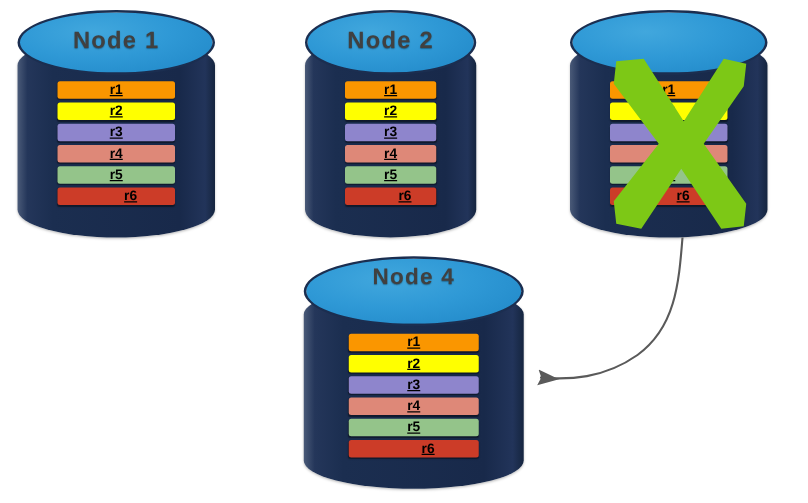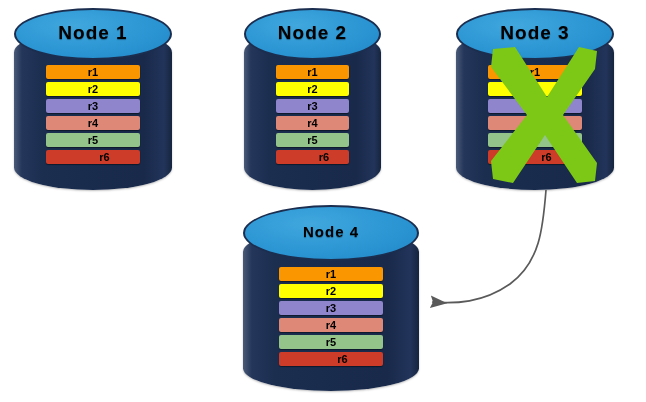--- a/index.html
+++ b/index.html
@@ -25,27 +25,27 @@
   .cyl-top{
     position:absolute;left:0;right:0;top:0;
     background:radial-gradient(ellipse at 38% 32%, #41a7dd 0%, #2f99d6 45%, #1f86c6 100%);
     border-radius:50%;
     border:2px solid #1b2e50;
     box-sizing:border-box;
   }
   .cyl-label{
     position:absolute;left:0;right:0;
     text-align:center;
-    color:#000000;
+    color:#404040;
     font-weight:bold;
     letter-spacing:1px;
     text-shadow:0 1px 1px rgba(0,0,0,.35);
     pointer-events:none;
   }
-  .rows{position:absolute;left:0;right:0;}
+  .rows{position:absolute;left:0;right:0;text-decoration:underline;}
   .row{
     position:relative;
     height:14px;
     margin-bottom:3px;
     border-radius:2px;
     box-shadow:0 1px 1px rgba(0,0,0,.45);
     display:flex;align-items:center;justify-content:center;
   }
   .row:last-child{margin-bottom:0;padding-left:23px;}
   .row span{
@@ -109,21 +109,20 @@
     </div>
     <div class="row" style="background:#cc3c28;">
       <span>r6</span>
     </div>
   </div>
 </div>
 
 <div class="node" style="left:456px;top:8px;width:158px;height:182px;">
   <div class="cyl-body" style="top:22px;height:160px;"></div>
   <div class="cyl-top" style="height:52px;"></div>
-  <div class="cyl-label" style="top:14px;font-size:19px;">Node  3</div>
   <div class="rows" style="top:57px;left:32px;right:32px;">
     <div class="row" style="background:#fa9600;">
       <span>r1</span>
     </div>
     <div class="row" style="background:#ffff00;">
       <span>r2</span>
     </div>
     <div class="row" style="background:#8e85cc;">
       <span>r3</span>
     </div>
@@ -139,21 +138,21 @@
   </div>
 </div>
 
 <svg class="xmark" style="left:485px;top:45px;width:116px;height:140px;" viewBox="0 0 116 140">
   <polygon points="8,4 30,2 62,52 94,2 112,6 110,24 78,70 112,118 110,136 92,138 60,90 28,138 8,134 6,116 42,70 6,22" fill="#7dc816"></polygon>
 </svg>
 
 <div class="node" style="left:243px;top:205px;width:176px;height:186px;">
   <div class="cyl-body" style="top:24px;height:162px;"></div>
   <div class="cyl-top" style="height:56px;"></div>
-  <div class="cyl-label" style="top:18px;font-size:15px;">Node  4</div>
+  <div class="cyl-label" style="top:6px;font-size:18px;">Node  4</div>
   <div class="rows" style="top:62px;left:36px;right:36px;">
     <div class="row" style="background:#fa9600;">
       <span>r1</span>
     </div>
     <div class="row" style="background:#ffff00;">
       <span>r2</span>
     </div>
     <div class="row" style="background:#8e85cc;">
       <span>r3</span>
     </div>

